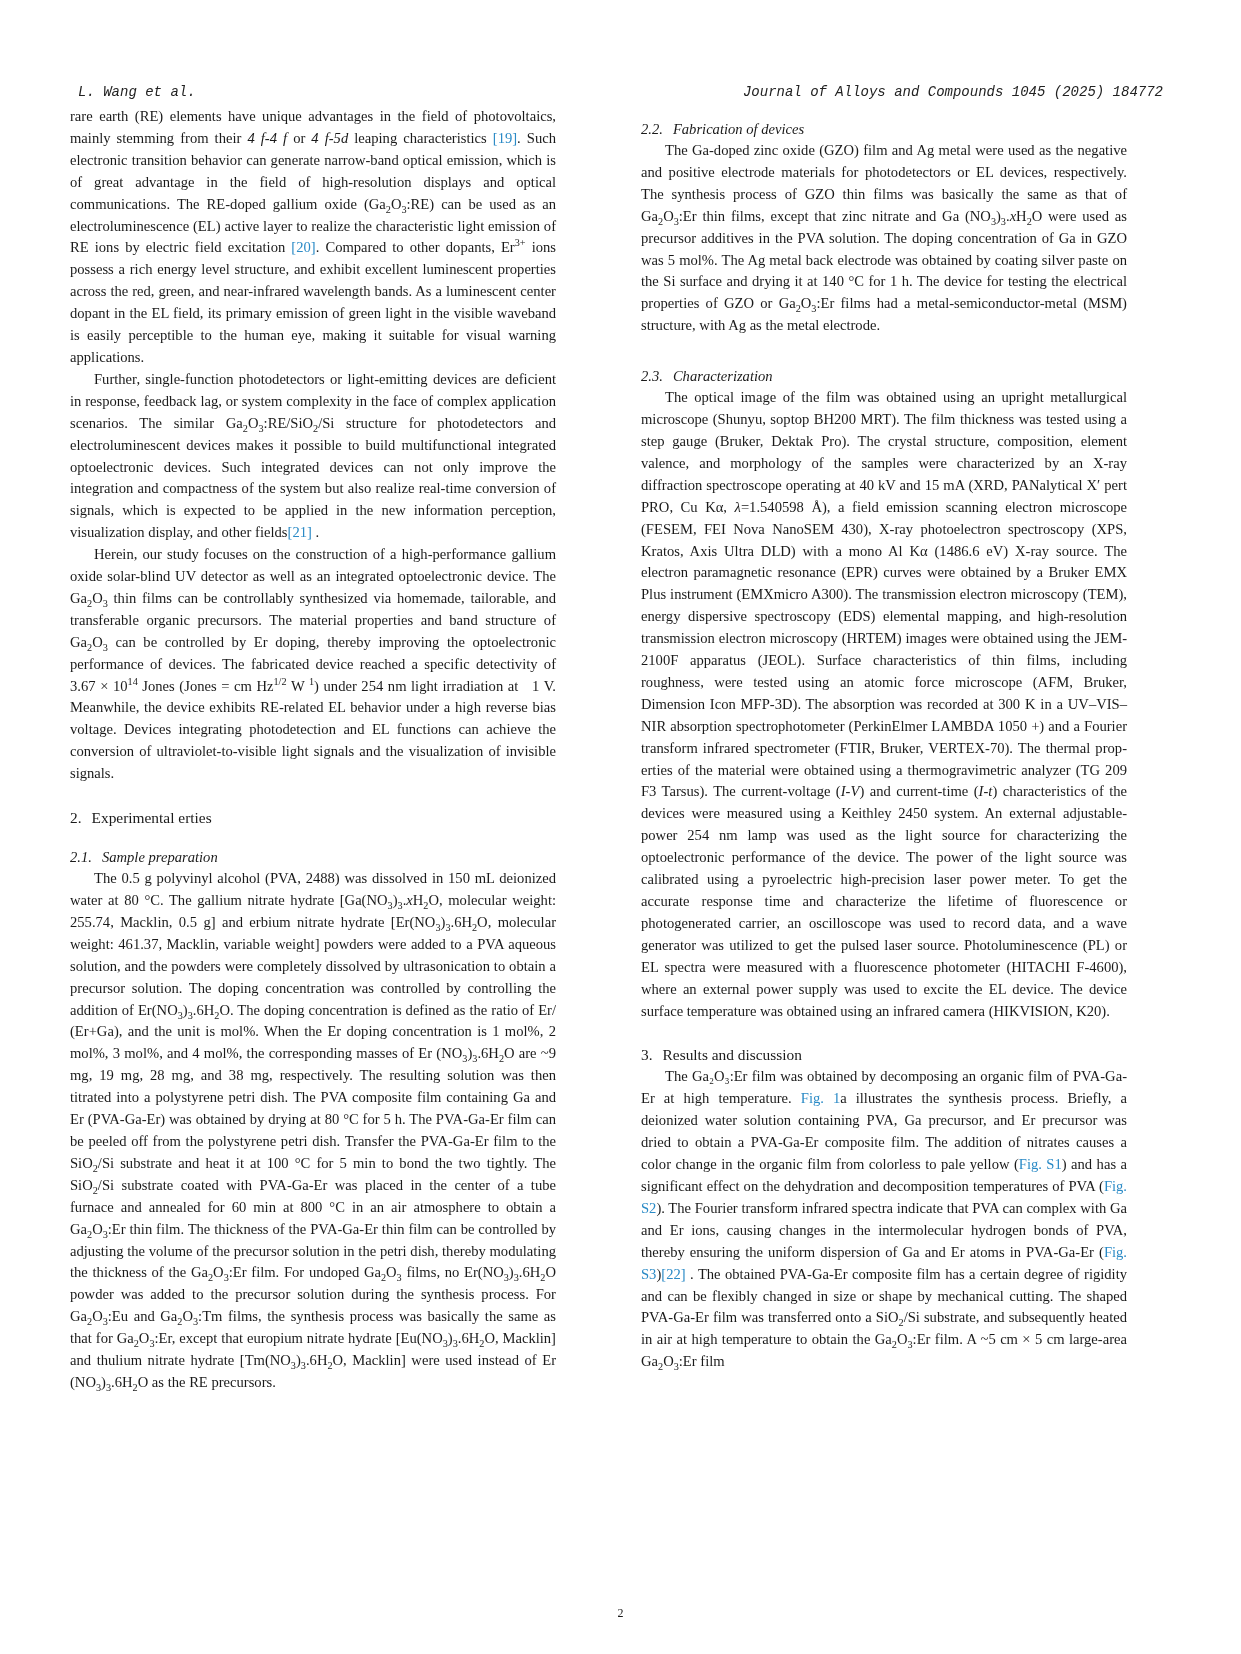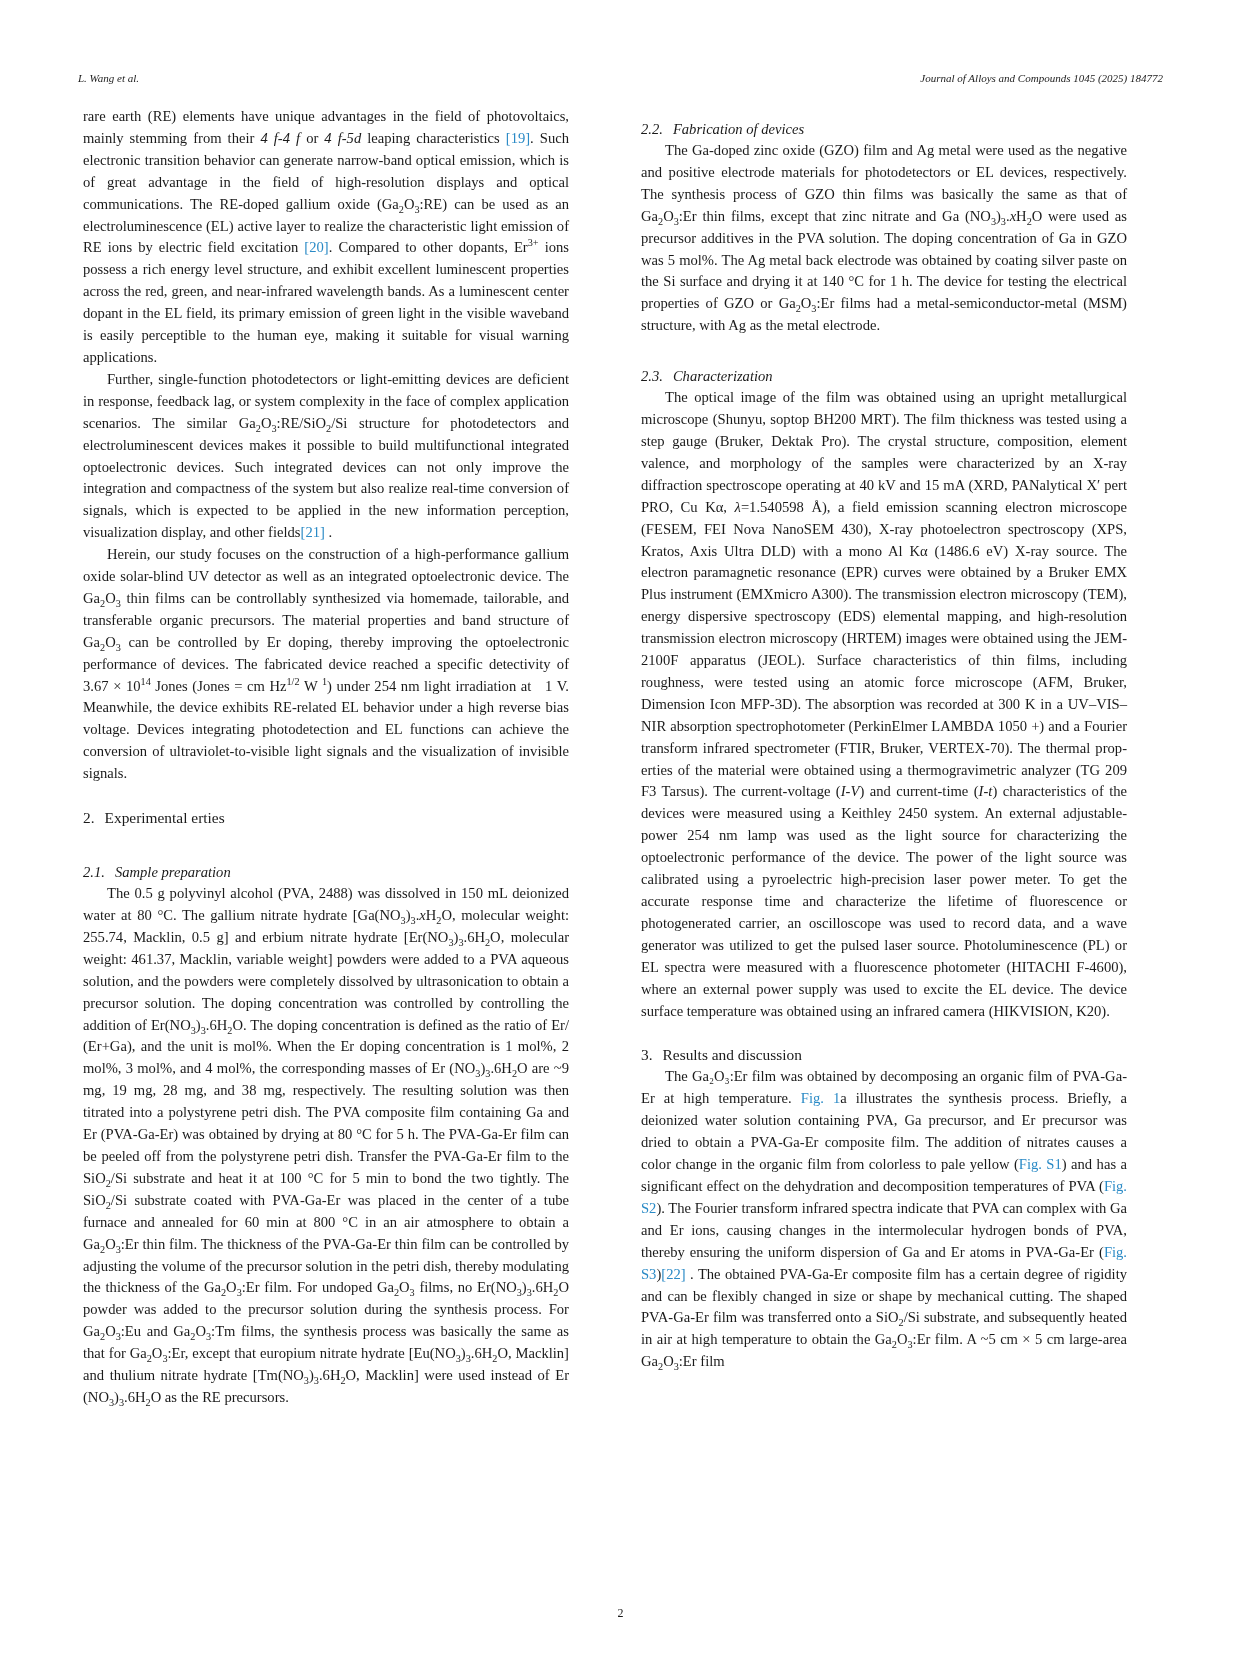--- a/index.html
+++ b/index.html
@@ -2,32 +2,32 @@
 <html><head>
 <meta charset="utf-8">
 <style>
   html, body { margin: 0; padding: 0; background: #ffffff; }
   body {
     width: 1241px; height: 1654px; position: relative; overflow: hidden;
     font-family: "DejaVu Serif", "Liberation Serif", serif;
     color: #1a1a1a;
   }
   .running-head {
-    position: absolute; top: 72px; font-style: italic; font-size: 11px;
-    font-family: Liberation Serif, serif; color: #222;
+    position: absolute; top: 84px; font-style: italic; font-size: 14px;
+    font-family: Liberation Mono, monospace; color: #222;
   }
   .rh-left { left: 78px; }
   .rh-right { right: 78px; }
   .column {
     position: absolute; top: 106px; width: 486px;
     font-size: 14.6px; line-height: 21.9px;
     font-family: "Liberation Serif", serif;
     text-align: justify; hyphens: manual;
   }
-  .col-left { left: 83px; }
+  .col-left { left: 70px; }
   .col-right { left: 641px; }
   p.para { margin: 0; text-indent: 0; }
   p.para.indent { text-indent: 24px; }
   .sec-heading {
     margin: 22px 0 0 0; font-size: 15.4px; line-height: 22px; font-weight: normal;
   }
   .sub-heading {
     margin: 20px 0 0 0; font-size: 14.6px; line-height: 22px; font-style: italic; font-weight: normal;
   }
   .sub-heading.first { margin-top: 12px; }
@@ -50,21 +50,21 @@
   <div>
     <p class="para"><span>rare earth (RE) elements have unique advantages in the field of photo­voltaics, mainly stemming from their </span><i>4 f-4 f</i><span> or </span><i>4 f-5d</i><span> leaping charac­teristics </span><a class="ref" href="#" style="color: rgb(42, 138, 198);">[19]</a><span>. Such electronic transition behavior can generate narrow-band optical emission, which is of great advantage in the field of high-resolution displays and optical communications. The RE-doped gallium oxide (Ga</span><sub>2</sub><span>O</span><sub>3</sub><span>:RE) can be used as an electroluminescence (EL) active layer to realize the characteristic light emission of RE ions by electric field excitation </span><a class="ref" href="#" style="color: rgb(42, 138, 198);">[20]</a><span>. Compared to other dopants, Er</span><sup>3+</sup><span> ions possess a rich energy level structure, and exhibit excellent luminescent properties across the red, green, and near-infrared wavelength bands. As a luminescent center dopant in the EL field, its primary emission of green light in the visible waveband is easily perceptible to the human eye, making it suitable for visual warning applications.</span></p>
     <p class="para indent"><span>Further, single-function photodetectors or light-emitting devices are deficient in response, feedback lag, or system complexity in the face of complex application scenarios. The similar Ga</span><sub>2</sub><span>O</span><sub>3</sub><span>:RE/SiO</span><sub>2</sub><span>/Si structure for photodetectors and electroluminescent devices makes it possible to build multifunctional integrated optoelectronic devices. Such integrated devices can not only improve the integration and compactness of the system but also realize real-time conversion of signals, which is expected to be applied in the new information perception, visualization display, and other fields</span><a class="ref" href="#" style="color: rgb(42, 138, 198);">[21]</a><span> .</span></p>
     <p class="para indent"><span>Herein, our study focuses on the construction of a high-performance gallium oxide solar-blind UV detector as well as an integrated opto­electronic device. The Ga</span><sub>2</sub><span>O</span><sub>3</sub><span> thin films can be controllably synthesized via homemade, tailorable, and transferable organic precursors. The material properties and band structure of Ga</span><sub>2</sub><span>O</span><sub>3</sub><span> can be controlled by Er doping, thereby improving the optoelectronic performance of devices. The fabricated device reached a specific detectivity of 3.67 × 10</span><sup>14</sup><span> Jones (Jones = cm Hz</span><sup>1/2</sup><span> W </span><sup>1</sup><span>) under 254 nm light irradiation at &nbsp; 1 V. Meanwhile, the device exhibits RE-related EL behavior under a high reverse bias voltage. Devices integrating photodetection and EL func­tions can achieve the conversion of ultraviolet-to-visible light signals and the visualization of invisible signals.</span></p>
   </div>
 
   <h2 class="sec-heading" style="margin-top:22px">
     <span class="num">2.</span><span>Experimental erties</span>
   </h2>
 
-  <h3 class="sub-heading" style="margin-top:32px">
+  <h3 class="sub-heading" style="margin-top:17px">
     <span class="num">2.1.</span><span>Sample preparation</span>
   </h3>
 
   <p class="para indent gap-after-heading"><span>The 0.5 g polyvinyl alcohol (PVA, 2488) was dissolved in 150 mL deionized water at 80 °C. The gallium nitrate hydrate [Ga(NO</span><sub>3</sub><span>)</span><sub>3</sub><span>.</span><i>x</i><span>H</span><sub>2</sub><span>O, molecular weight: 255.74, Macklin, 0.5 g] and erbium nitrate hydrate [Er(NO</span><sub>3</sub><span>)</span><sub>3</sub><span>.6H</span><sub>2</sub><span>O, molecular weight: 461.37, Macklin, variable weight] powders were added to a PVA aqueous solution, and the powders were completely dissolved by ultrasonication to obtain a precursor solution. The doping concentration was controlled by controlling the addition of Er(NO</span><sub>3</sub><span>)</span><sub>3</sub><span>.6H</span><sub>2</sub><span>O. The doping concentration is defined as the ratio of Er/ (Er+Ga), and the unit is mol%. When the Er doping concentration is 1 mol%, 2 mol%, 3 mol%, and 4 mol%, the corresponding masses of Er (NO</span><sub>3</sub><span>)</span><sub>3</sub><span>.6H</span><sub>2</sub><span>O are ~9 mg, 19 mg, 28 mg, and 38 mg, respectively. The resulting solution was then titrated into a polystyrene petri dish. The PVA composite film containing Ga and Er (PVA-Ga-Er) was obtained by drying at 80 °C for 5 h. The PVA-Ga-Er film can be peeled off from the polystyrene petri dish. Transfer the PVA-Ga-Er film to the SiO</span><sub>2</sub><span>/Si sub­strate and heat it at 100 °C for 5 min to bond the two tightly. The SiO</span><sub>2</sub><span>/Si substrate coated with PVA-Ga-Er was placed in the center of a tube furnace and annealed for 60 min at 800 °C in an air atmosphere to obtain a Ga</span><sub>2</sub><span>O</span><sub>3</sub><span>:Er thin film. The thickness of the PVA-Ga-Er thin film can be controlled by adjusting the volume of the precursor solution in the petri dish, thereby modulating the thickness of the Ga</span><sub>2</sub><span>O</span><sub>3</sub><span>:Er film. For undo­ped Ga</span><sub>2</sub><span>O</span><sub>3</sub><span> films, no Er(NO</span><sub>3</sub><span>)</span><sub>3</sub><span>.6H</span><sub>2</sub><span>O powder was added to the precursor solution during the synthesis process. For Ga</span><sub>2</sub><span>O</span><sub>3</sub><span>:Eu and Ga</span><sub>2</sub><span>O</span><sub>3</sub><span>:Tm films, the synthesis process was basically the same as that for Ga</span><sub>2</sub><span>O</span><sub>3</sub><span>:Er, except that europium nitrate hydrate [Eu(NO</span><sub>3</sub><span>)</span><sub>3</sub><span>.6H</span><sub>2</sub><span>O, Macklin] and thulium nitrate hydrate [Tm(NO</span><sub>3</sub><span>)</span><sub>3</sub><span>.6H</span><sub>2</sub><span>O, Macklin] were used instead of Er (NO</span><sub>3</sub><span>)</span><sub>3</sub><span>.6H</span><sub>2</sub><span>O as the RE precursors.</span></p>
 </div>
 
 <div class="column col-right">
   <h3 class="sub-heading first">
     <span class="num">2.2.</span><span>Fabrication of devices</span>
   </h3>

